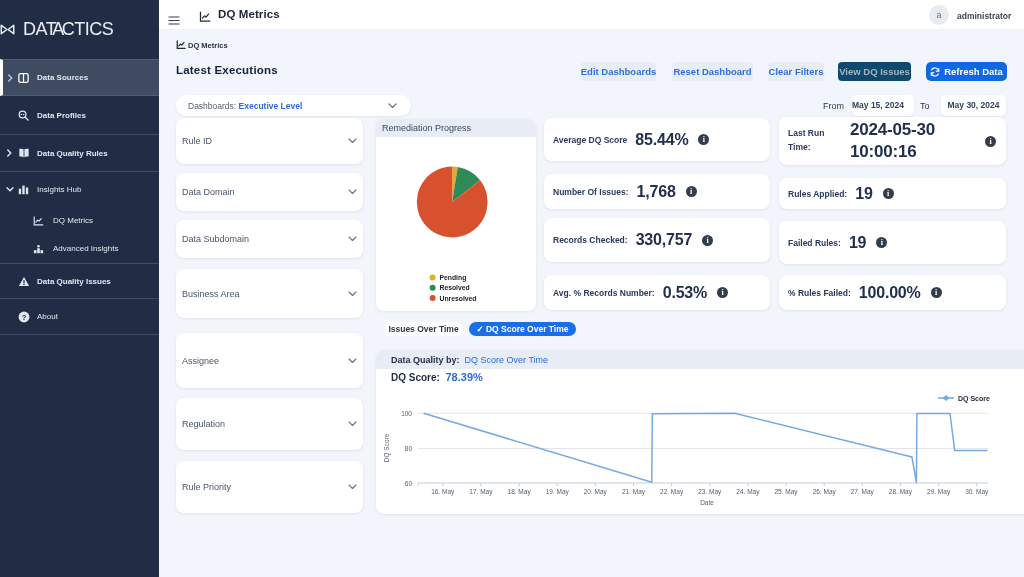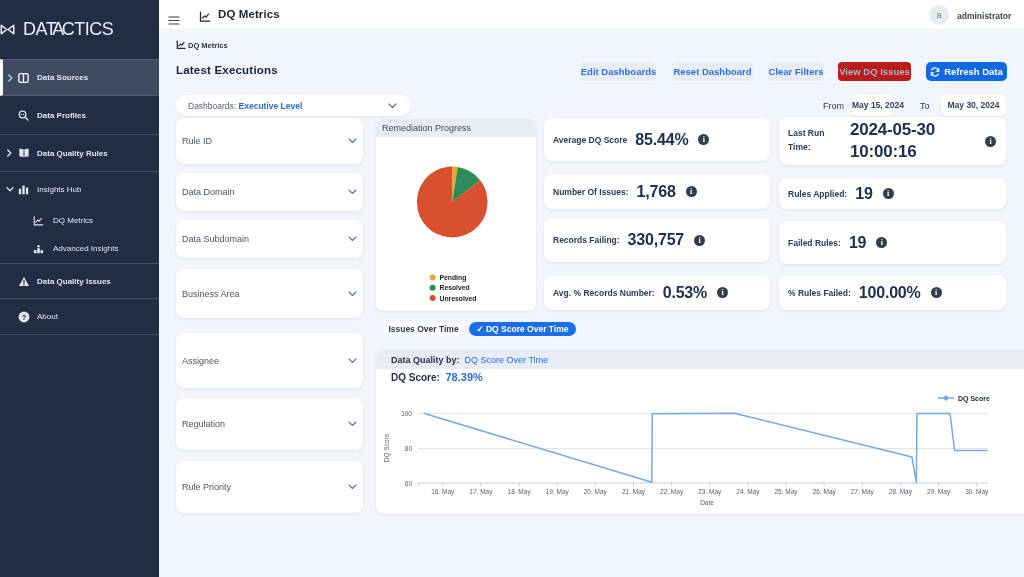--- a/index.html
+++ b/index.html
@@ -131,39 +131,39 @@
         <path d="M4.5 9.5l2.8-3 2 1.6 3.4-4" stroke="#222b38" stroke-width="2" fill="none" stroke-linecap="round" stroke-linejoin="round"></path>
       </svg>
     <span style="font-size:7.5px;font-weight:700;color:#2a3342;margin-left:2px;">DQ Metrics</span>
   </div>
 
   <div class="abs" style="left:176px;top:64px;font-size:11.5px;font-weight:700;color:#15233f;letter-spacing:0.2px;">Latest Executions</div>
 
   <div class="btn" style="left:581px;width:75px;">Edit Dashboards</div>
   <div class="btn" style="left:672px;width:81px;">Reset Dashboard</div>
   <div class="btn" style="left:768px;width:56px;">Clear Filters</div>
-  <div class="btn" style="left:838px;width:73px;color:#a9b3c2;background:#b91c1c;">View DQ Issues</div>
+  <div class="btn" style="left:838px;width:73px;color:#a9b3c2;background:#0c4a6e;">View DQ Issues</div>
   <div class="btn" style="left:926px;width:81px;color:#fff;background:#1168e3;border-radius:5px;">
     <svg width="10" height="10" viewBox="0 0 12 12" style="margin-right:4px;">
         <path d="M10.5 2v3h-3" stroke="#fff" stroke-width="1.4" fill="none" stroke-linecap="round" stroke-linejoin="round"></path>
         <path d="M1.5 10v-3h3" stroke="#fff" stroke-width="1.4" fill="none" stroke-linecap="round" stroke-linejoin="round"></path>
         <path d="M10.3 5a4.4 4.4 0 0 0-8.3-1.4M1.7 7a4.4 4.4 0 0 0 8.3 1.4" stroke="#fff" stroke-width="1.4" fill="none" stroke-linecap="round"></path>
       </svg>
     Refresh Data</div>
 
   <div class="abs" style="left:176px;top:95px;width:235px;height:21px;border-radius:11px;background:#fff;box-shadow:0 1px 2px rgba(30,45,80,0.08);display:flex;align-items:center;padding:0 12px;">
     <span style="font-size:8.5px;color:#57606e;">Dashboards:&nbsp;</span>
     <span style="font-size:8.5px;color:#2b6be0;font-weight:700;">Executive Level</span>
     <svg width="9" height="6" viewBox="0 0 10 7" style="margin-left:auto;margin-right:2px;">
         <path d="M1 1.2l4 4 4-4" stroke="#6a7585" stroke-width="1.5" fill="none" stroke-linecap="round" stroke-linejoin="round"></path>
       </svg>
   </div>
 
   <div class="abs" style="left:823px;top:101px;font-size:9px;color:#2c3850;">From</div>
-  <div class="abs" style="left:852px;top:95px;width:42px;height:21px;border-radius:5px;background:#fff;box-shadow:0 1px 2px rgba(30,45,80,0.08);font-size:8.5px;font-weight:700;color:#33415e;line-height:21px;text-align:right;white-space:nowrap;">May 15, 2024</div>
+  <div class="abs" style="left:852px;top:95px;width:62px;height:21px;border-radius:5px;background:#fff;box-shadow:0 1px 2px rgba(30,45,80,0.08);font-size:8.5px;font-weight:700;color:#33415e;line-height:21px;text-align:left;white-space:nowrap;">May 15, 2024</div>
   <div class="abs" style="left:920px;top:101px;font-size:9px;color:#2c3850;">To</div>
   <div class="abs" style="left:941px;top:95px;width:65px;height:21px;border-radius:5px;background:#fff;box-shadow:0 1px 2px rgba(30,45,80,0.08);font-size:8.5px;font-weight:700;color:#33415e;line-height:21px;text-align:center;white-space:nowrap;">May 30, 2024</div>
 
   <div class="card filter" style="top:118px;height:46px;">Rule ID<svg width="9" height="6" viewBox="0 0 10 7">
         <path d="M1 1.2l4 4 4-4" stroke="#6a7585" stroke-width="1.4" fill="none" stroke-linecap="round" stroke-linejoin="round"></path>
       </svg></div>
   <div class="card filter" style="top:173px;height:38px;">Data Domain<svg width="9" height="6" viewBox="0 0 10 7">
         <path d="M1 1.2l4 4 4-4" stroke="#6a7585" stroke-width="1.4" fill="none" stroke-linecap="round" stroke-linejoin="round"></path>
       </svg></div>
   <div class="card filter" style="top:220px;height:38px;">Data Subdomain<svg width="9" height="6" viewBox="0 0 10 7">
@@ -203,21 +203,21 @@
       <span class="lbl">Average DQ Score</span>
       <span class="val">85.44%</span>
       <span class="info">i</span>
     </div>
   <div class="card stat" style="left:544px;top:174px;width:226px;height:35px;">
       <span class="lbl">Number Of Issues:</span>
       <span class="val">1,768</span>
       <span class="info">i</span>
     </div>
   <div class="card stat" style="left:544px;top:218px;width:226px;height:44px;">
-      <span class="lbl">Records Failing:</span>
+      <span class="lbl">Records Checked:</span>
       <span class="val">330,757</span>
       <span class="info">i</span>
     </div>
   <div class="card stat" style="left:544px;top:275px;width:226px;height:35px;">
       <span class="lbl">Avg. % Records Number:</span>
       <span class="val">0.53%</span>
       <span class="info">i</span>
     </div>
 
   <div class="card stat" style="left:779px;top:117px;width:227px;height:48px;padding-right:10px;">

